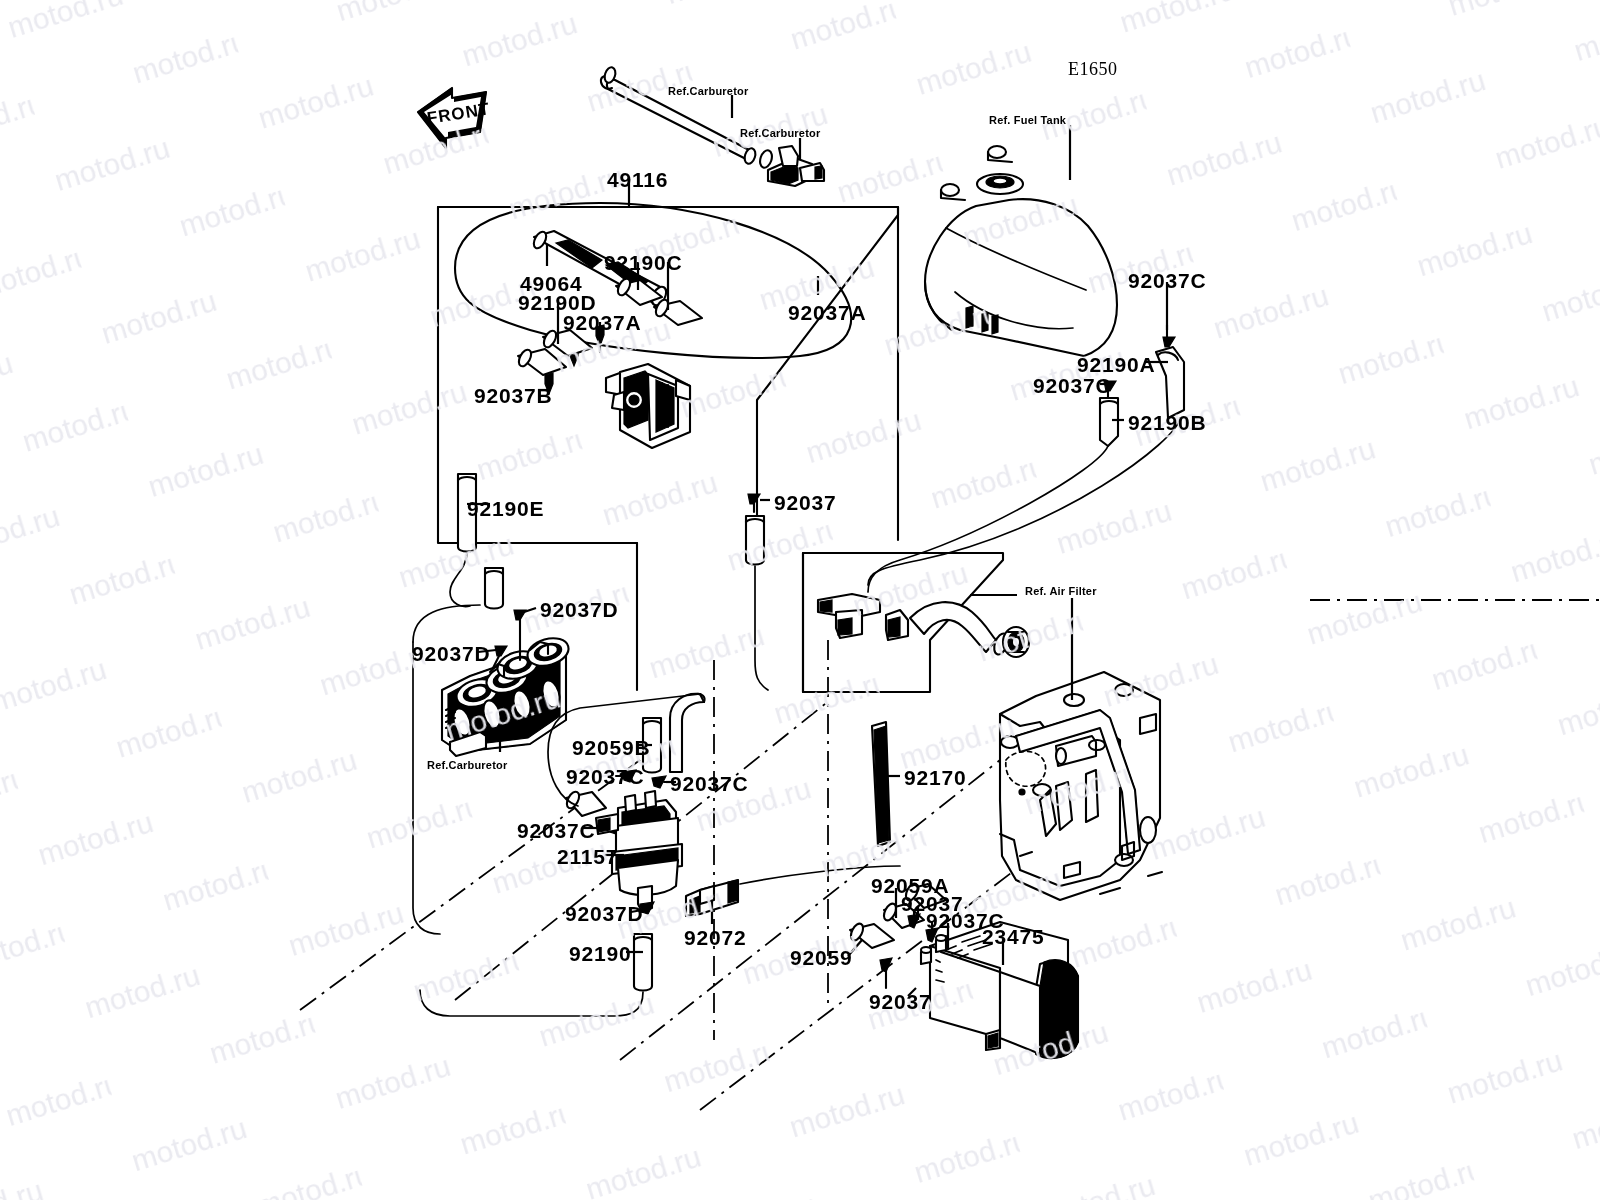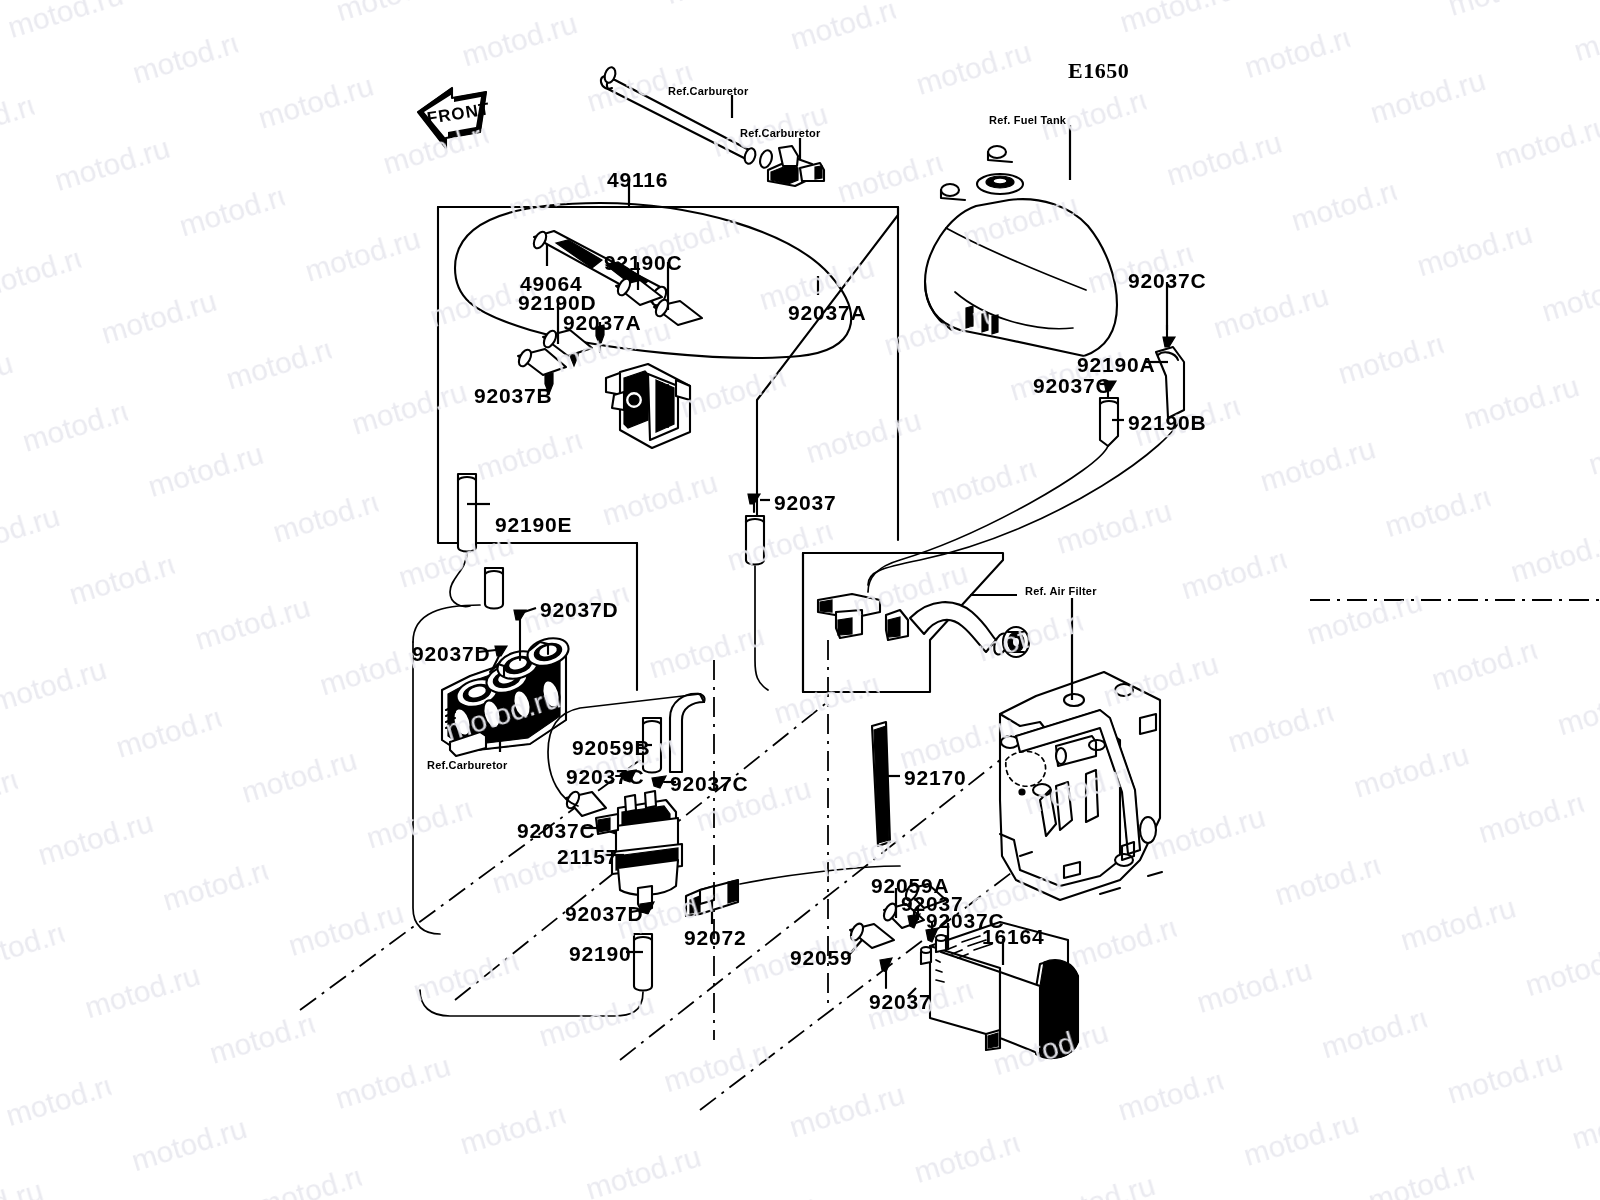--- a/index.html
+++ b/index.html
@@ -19,21 +19,21 @@
     position:absolute;
     font-family:"Liberation Sans", sans-serif;
     font-weight:bold;
     color:#000;
     white-space:nowrap;
     letter-spacing:0.5px;
     line-height:1;
   }
   .lbl.num{font-size:21px;letter-spacing:0.8px;}
   .lbl.ref{font-size:11px;letter-spacing:0.2px;}
-  .lbl.code{font-size:22px;font-family:"Liberation Serif", serif;font-weight:bold;letter-spacing:0.5px;}
+  .lbl.code{font-size:18px;font-family:"Liberation Serif", serif;font-weight:normal;letter-spacing:0.5px;}
 </style>
 </head>
 <body>
 
 <div id="stage">
 
   <svg id="art" viewBox="0 0 1600 1200" xmlns="http://www.w3.org/2000/svg">
     <defs>
       <style>
         .s{fill:none;stroke:#000;stroke-width:2.1;stroke-linecap:round;stroke-linejoin:round;}
@@ -496,42 +496,42 @@
     <div class="lbl ref" style="left:1025px;top:586px;">Ref. Air Filter</div>
     <div class="lbl ref" style="left:427px;top:760px;">Ref.Carburetor</div>
 
     <div class="lbl num" style="left:607px;top:169px;">49116</div>
     <div class="lbl num" style="left:604px;top:252px;">92190C</div>
     <div class="lbl num" style="left:520px;top:273px;">49064</div>
     <div class="lbl num" style="left:518px;top:292px;">92190D</div>
     <div class="lbl num" style="left:563px;top:312px;">92037A</div>
     <div class="lbl num" style="left:788px;top:302px;">92037A</div>
     <div class="lbl num" style="left:474px;top:385px;">92037B</div>
-    <div class="lbl num" style="left:495px;top:498px;margin-top:16px;">92190E</div>
+    <div class="lbl num" style="left:467px;top:498px;">92190E</div>
     <div class="lbl num" style="left:774px;top:492px;">92037</div>
     <div class="lbl num" style="left:1128px;top:270px;">92037C</div>
     <div class="lbl num" style="left:1077px;top:354px;">92190A</div>
     <div class="lbl num" style="left:1033px;top:375px;">92037C</div>
     <div class="lbl num" style="left:1128px;top:412px;">92190B</div>
     <div class="lbl num" style="left:540px;top:599px;">92037D</div>
     <div class="lbl num" style="left:412px;top:643px;">92037D</div>
     <div class="lbl num" style="left:572px;top:737px;">92059B</div>
     <div class="lbl num" style="left:566px;top:766px;">92037C</div>
     <div class="lbl num" style="left:670px;top:773px;">92037C</div>
     <div class="lbl num" style="left:517px;top:820px;">92037C</div>
     <div class="lbl num" style="left:557px;top:846px;">21157</div>
     <div class="lbl num" style="left:904px;top:767px;">92170</div>
     <div class="lbl num" style="left:565px;top:903px;">92037D</div>
     <div class="lbl num" style="left:684px;top:927px;">92072</div>
     <div class="lbl num" style="left:569px;top:943px;">92190</div>
     <div class="lbl num" style="left:790px;top:947px;">92059</div>
     <div class="lbl num" style="left:871px;top:875px;">92059A</div>
     <div class="lbl num" style="left:901px;top:893px;">92037</div>
     <div class="lbl num" style="left:926px;top:910px;">92037C</div>
-    <div class="lbl num" style="left:982px;top:926px;">16164</div>
+    <div class="lbl num" style="left:982px;top:926px;">23475</div>
     <div class="lbl num" style="left:869px;top:991px;">92037</div>
   </div>
 
   <svg id="wm" viewBox="0 0 1600 1200" xmlns="http://www.w3.org/2000/svg">
     <defs>
       <pattern id="wmpat" width="213" height="160" patternUnits="userSpaceOnUse" patternTransform="rotate(-17)">
         <text x="0" y="40" font-family="Liberation Sans, sans-serif" font-size="30" fill="#e9e9ef" opacity="0.95">motod.ru</text>
         <text x="106" y="120" font-family="Liberation Sans, sans-serif" font-size="30" fill="#e9e9ef" opacity="0.95">motod.ru</text>
       </pattern>
     </defs>

